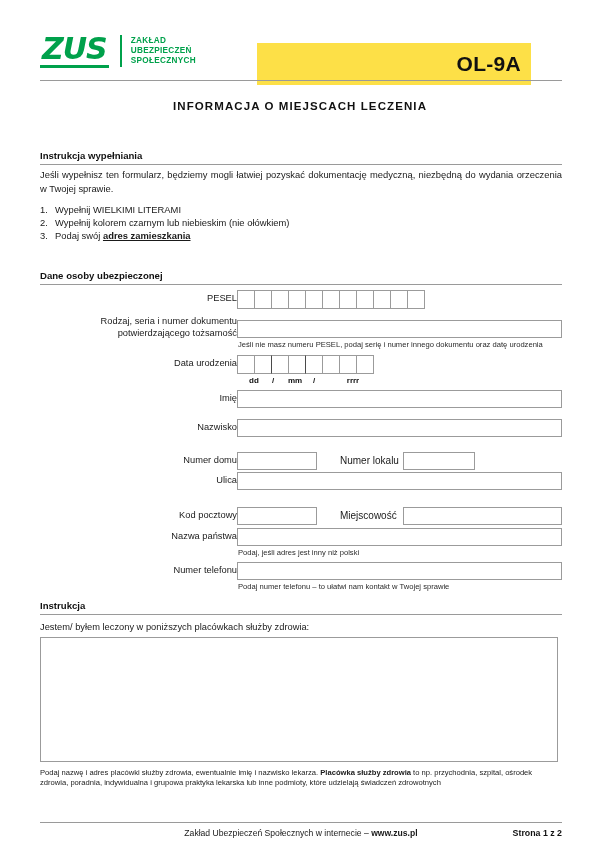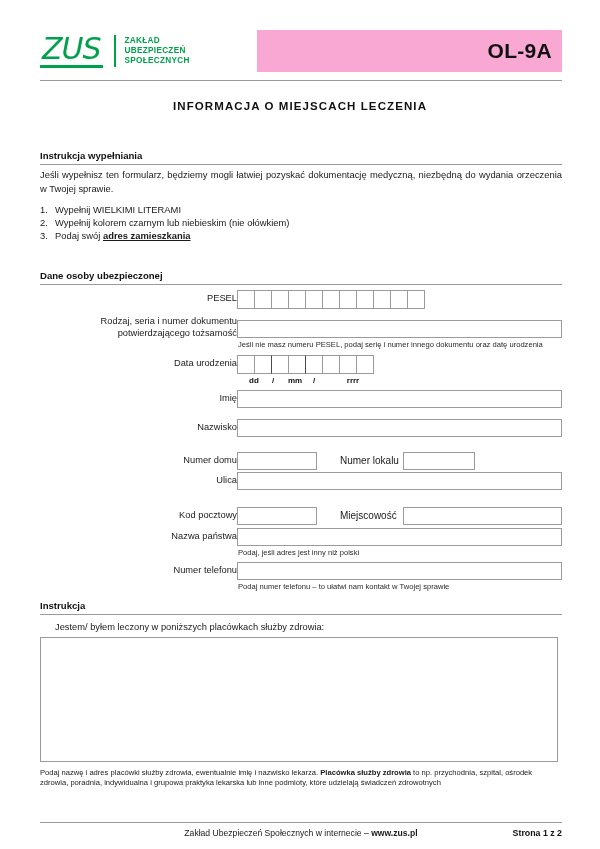--- a/index.html
+++ b/index.html
@@ -23,44 +23,44 @@
     left: 40px; top: 25px;
     width: 522px; height: 52px;
   }
   .logo-wrap {
     position: absolute; left: 0; top: 5px;
     display: flex; align-items: center;
     height: 42px;
   }
   .logo-zus {
     font-family: "DejaVu Sans", sans-serif;
-    font-weight: normal; font-style: italic;
+    font-weight: bold; font-style: italic;
     font-size: 30px; line-height: 30px;
     color: #00a14b;
     letter-spacing: -1px;
     border-bottom: 3px solid #00a14b;
     padding: 0 2px 1px 2px;
   }
   .logo-divider {
     width: 2px; height: 32px;
     background: #00a14b;
     margin: 0 9px 0 11px;
   }
   .logo-lines {
     font-family: "Liberation Sans", sans-serif;
     font-size: 8.2px; line-height: 10.2px;
     font-weight: bold;
     color: #00a14b;
     letter-spacing: 0.3px;
   }
   .gray-band {
     position: absolute;
-    left: 217px; top: 5px;
-    width: 305px; height: 42px;
-    background: #f9a8d4;
+    left: 217px; top: 18px;
+    width: 274px; height: 42px;
+    background: #fde047;
   }
   .form-code {
     position: absolute;
     right: 10px; top: 50%;
     transform: translateY(-50%);
     font-size: 21px; font-weight: bold;
     color: #111;
     letter-spacing: 0.3px;
   }
   .header-rule {
@@ -195,21 +195,20 @@
     top: 0;
     text-align: center;
   }
 
   
   .ta-prompt {
     position: absolute;
     left: 40px; top: 622px;
     font-size: 9.3px;
     color: #1a1a1a;
-    margin-left: 15px;
   }
   .bigbox {
     position: absolute;
     left: 40px; top: 637px;
     width: 518px; height: 125px;
     border: 1px solid #9b9b9b;
     background: #fff;
   }
   .ta-foot {
     position: absolute;

